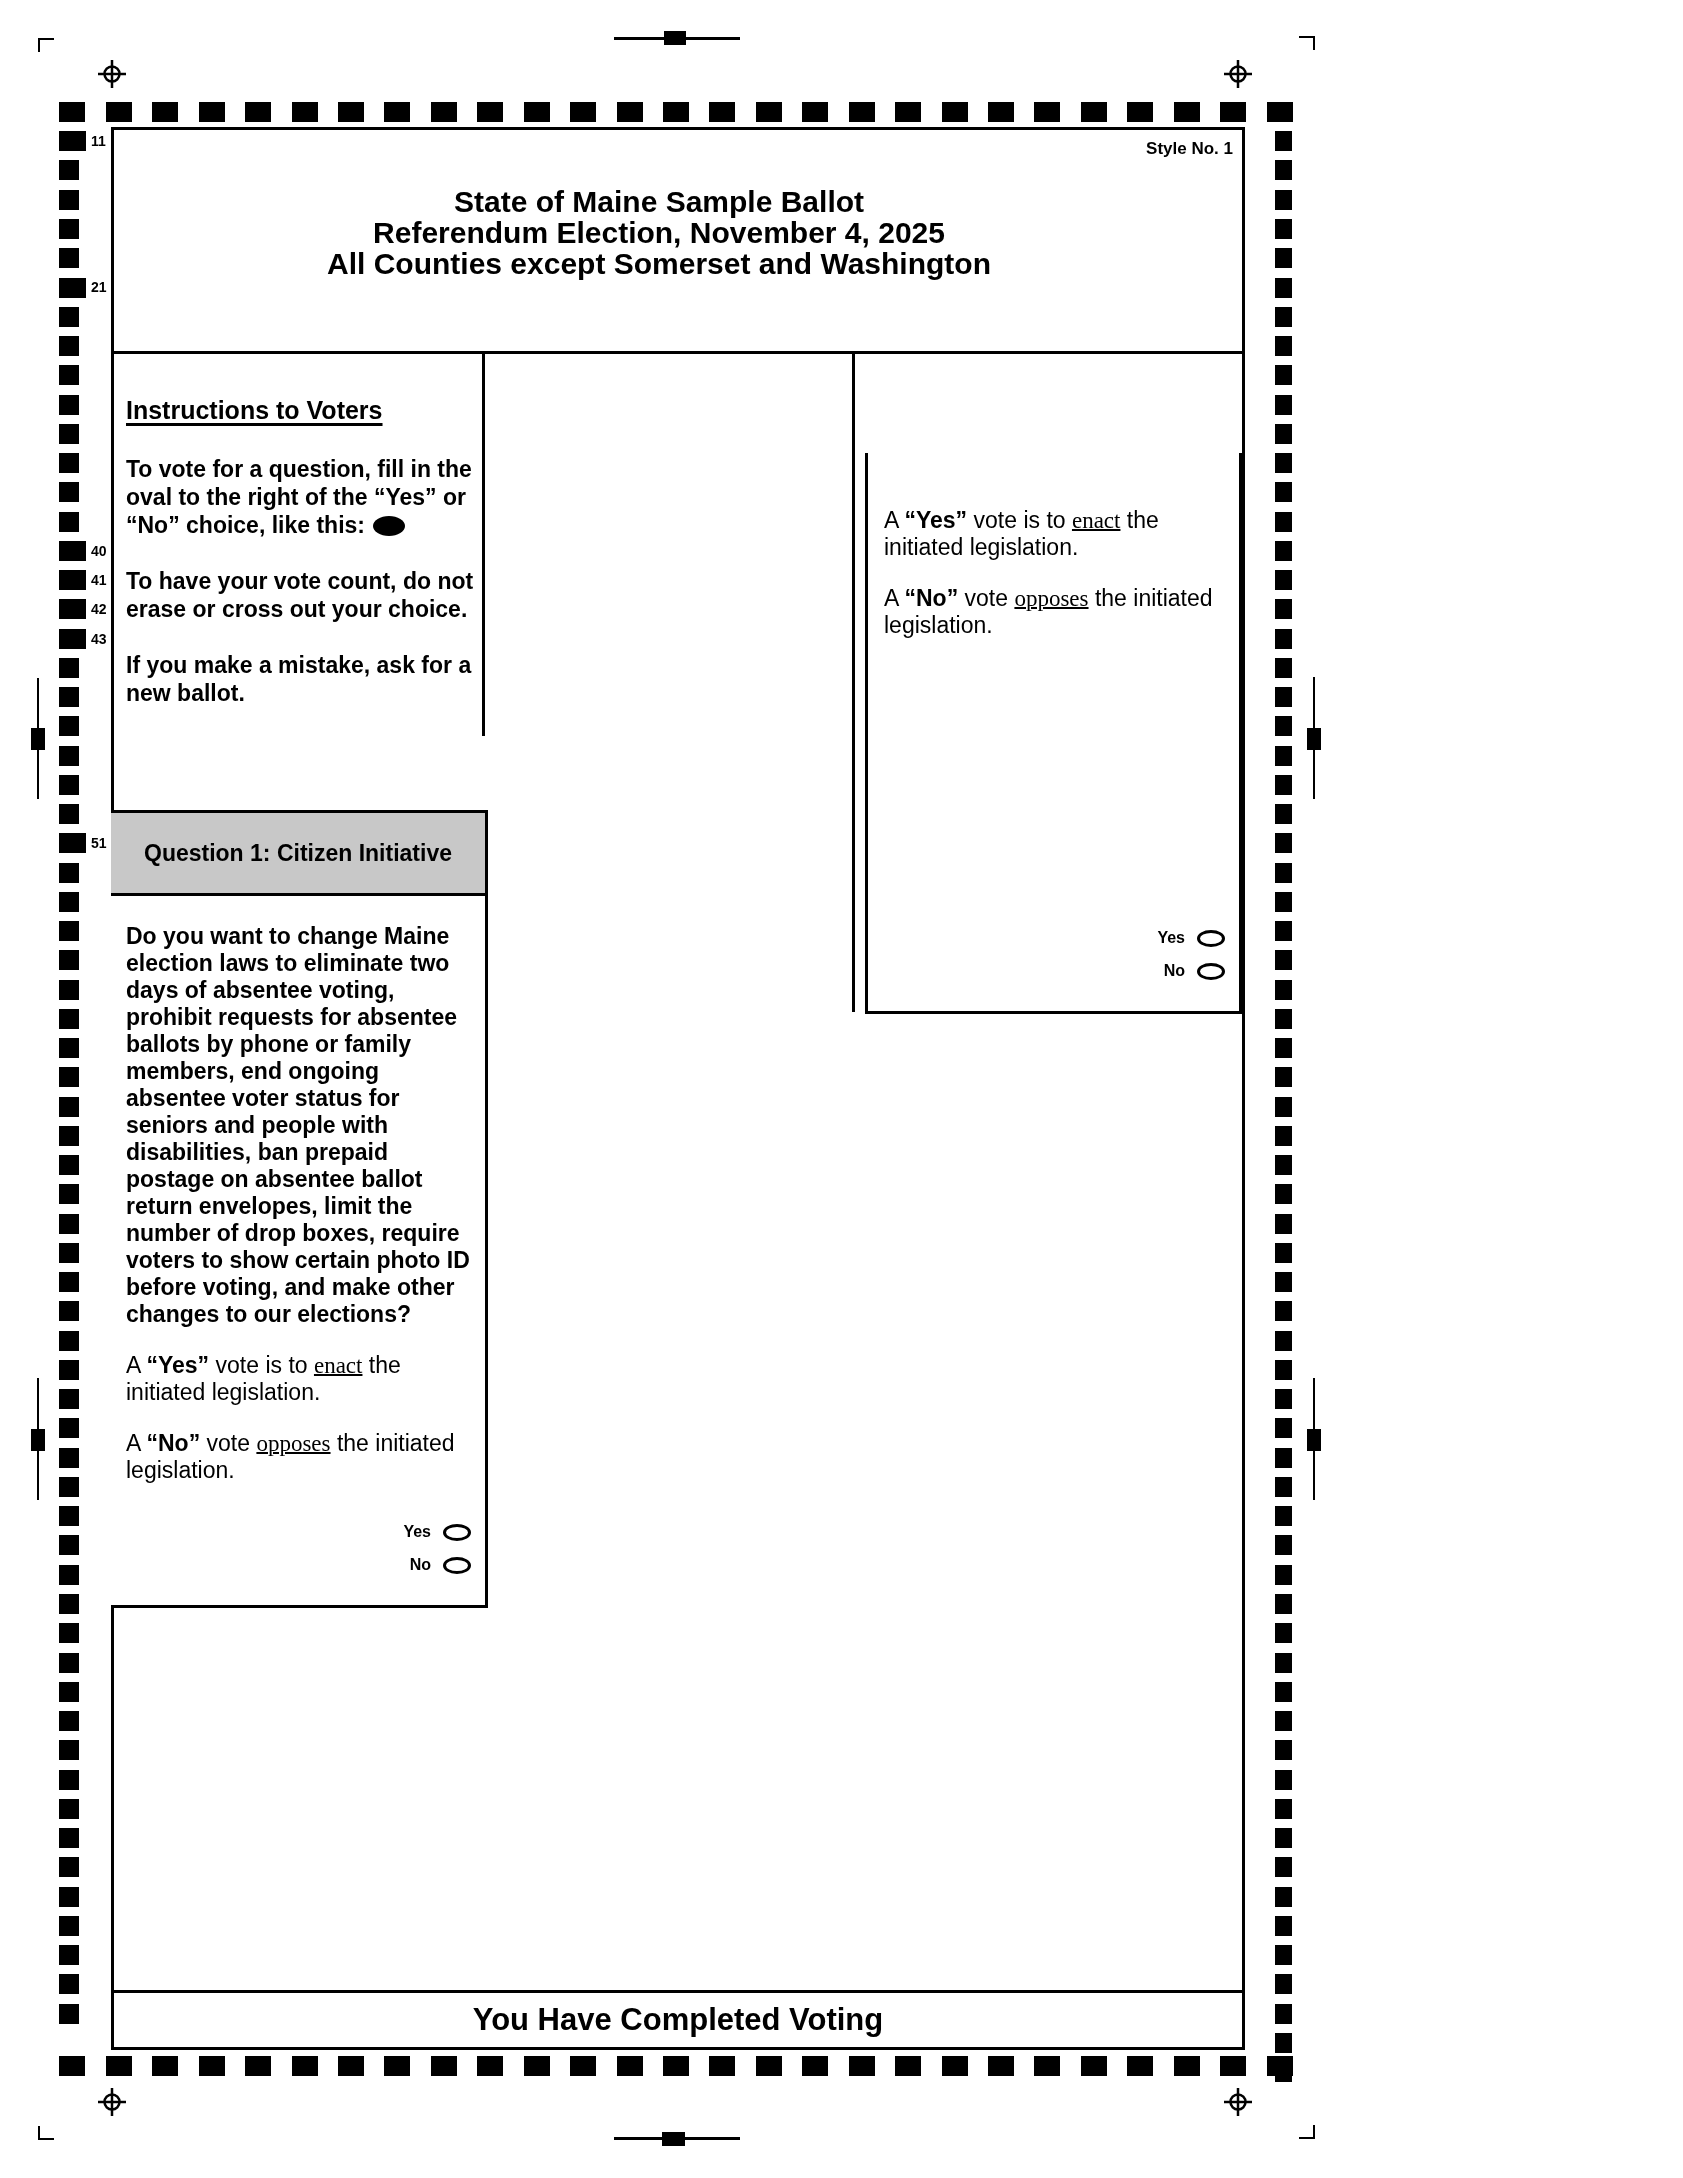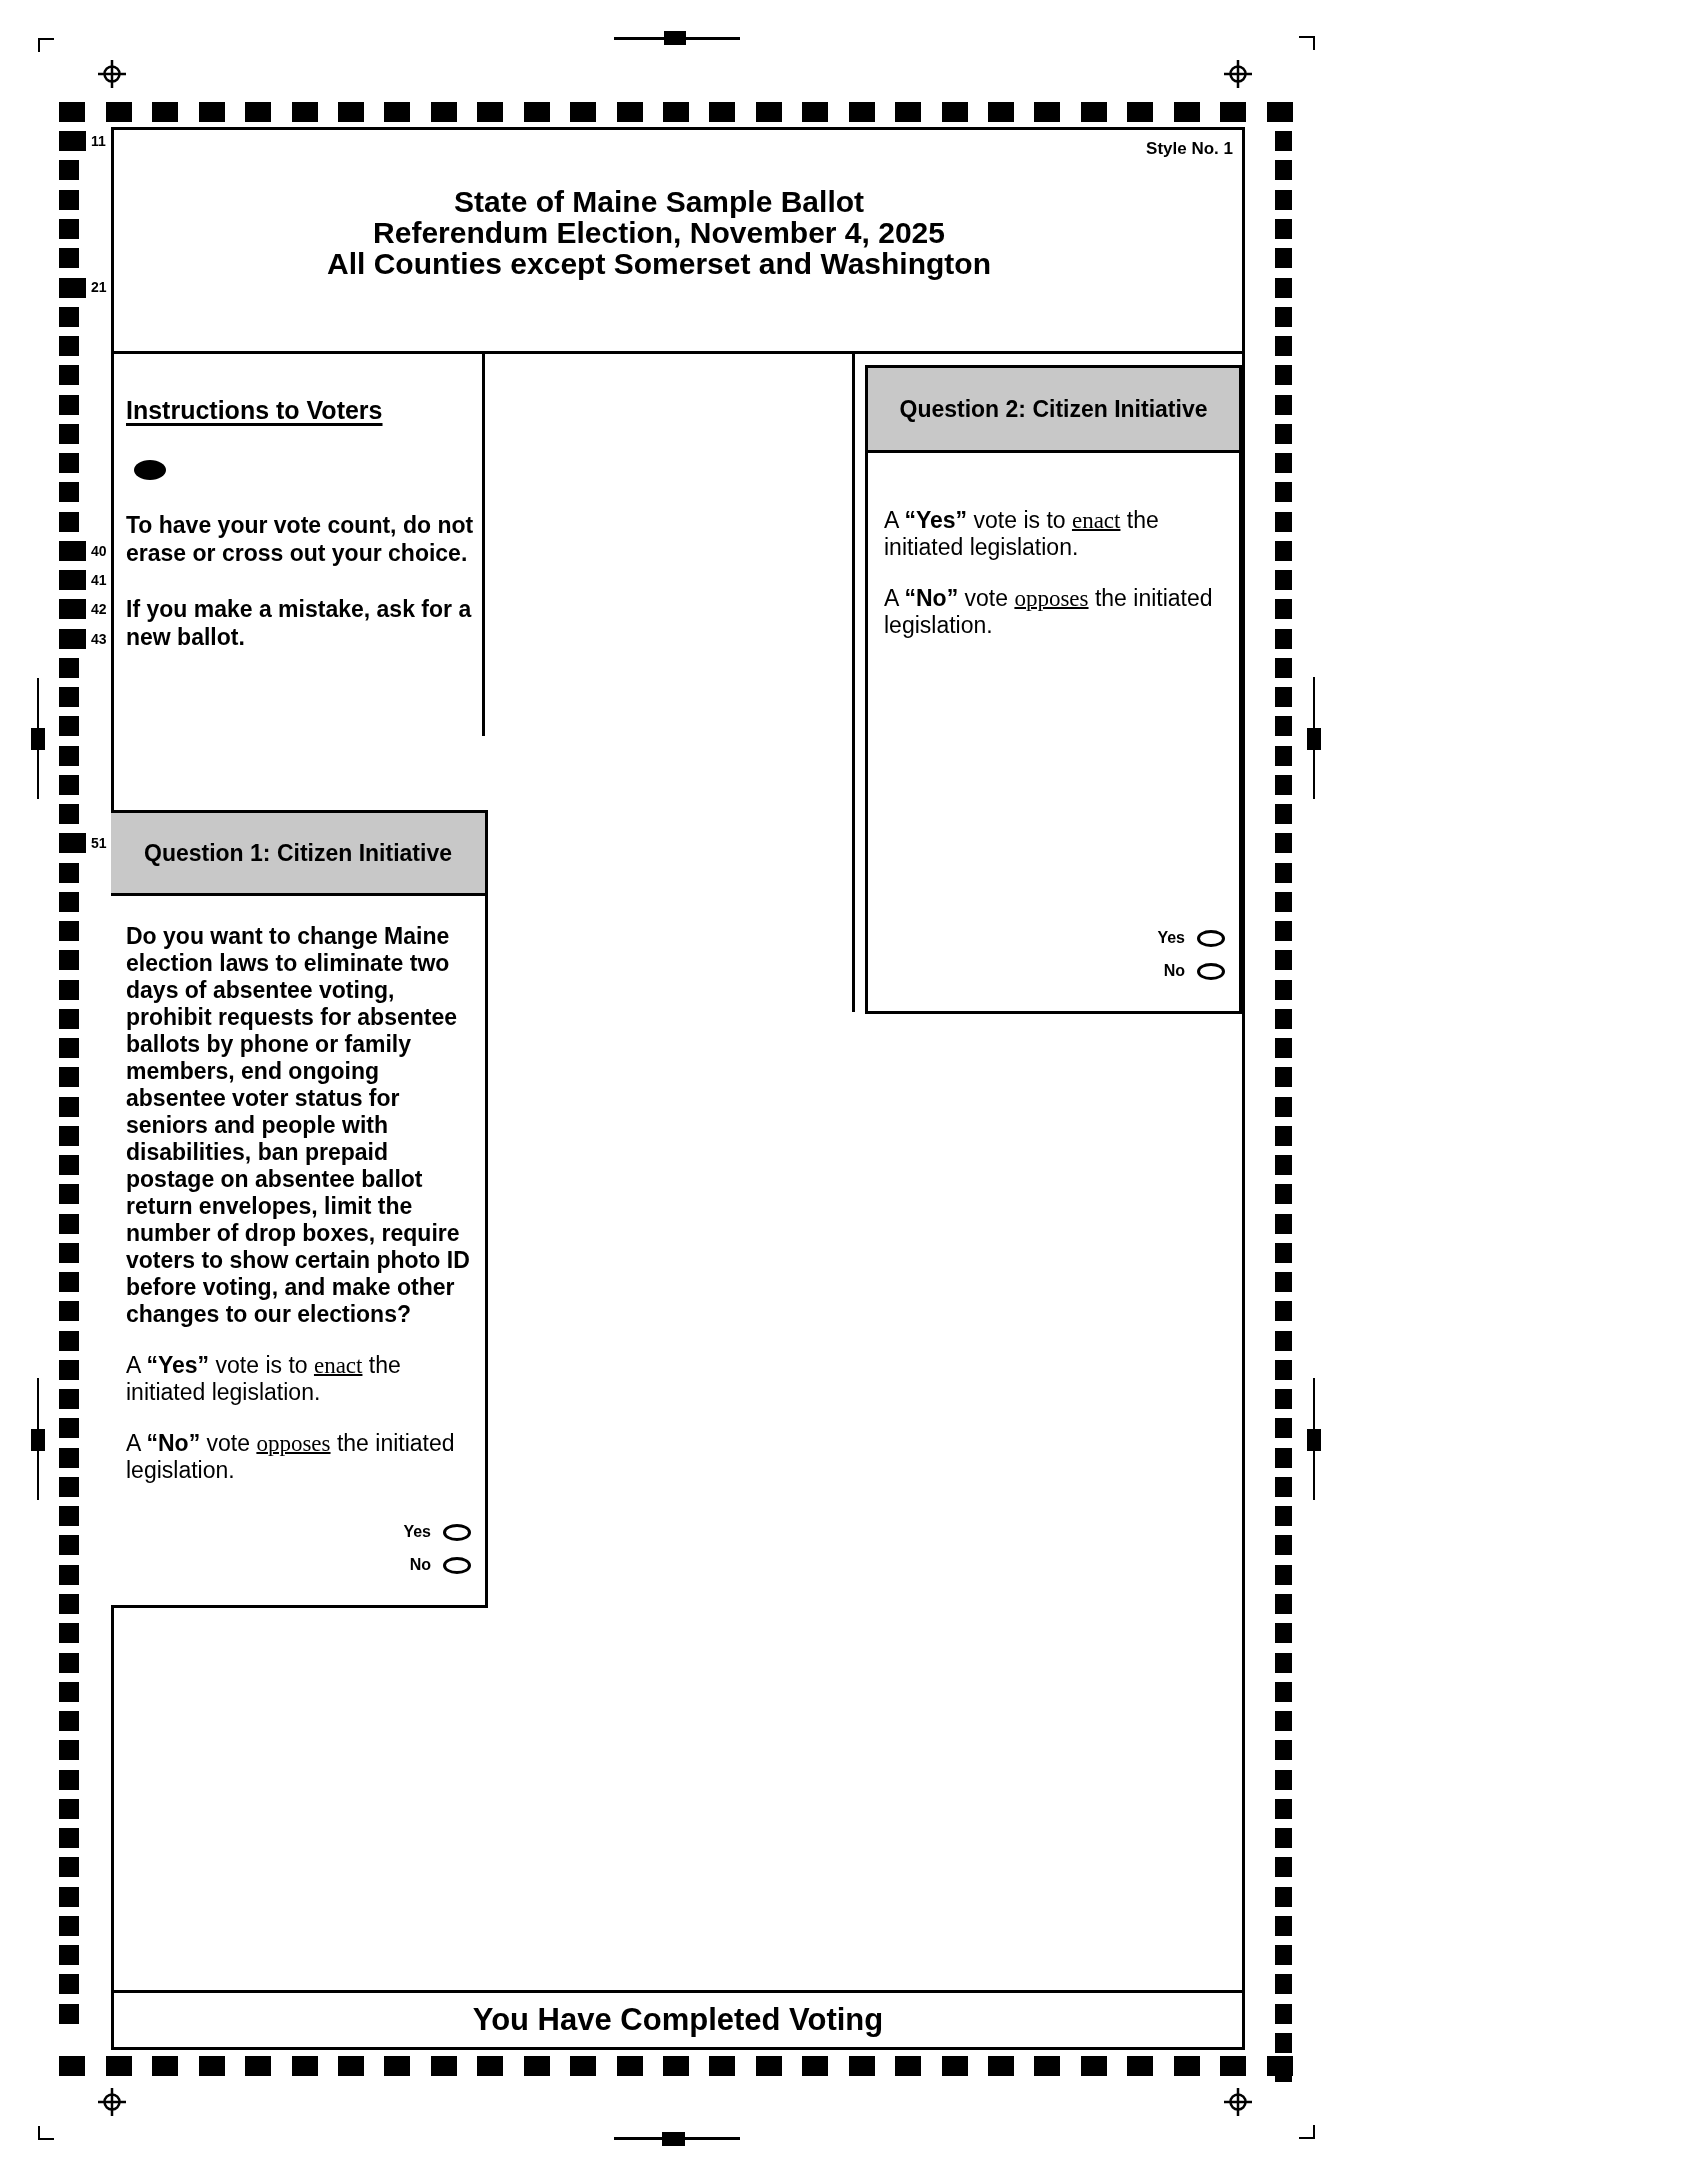--- a/index.html
+++ b/index.html
@@ -111,21 +111,21 @@
 
   <div class="style-no">Style No. 1</div>
   <div class="title">
     <div>State of Maine Sample Ballot</div>
     <div>Referendum Election, November 4, 2025</div>
     <div>All Counties except Somerset and Washington</div>
   </div>
 
   <div class="instr-box">
     <div class="instr-heading">Instructions to Voters</div>
-    <p><span class="demo-oval"></span></p>
+    <p><span>To vote for a question, fill in the oval to the right of the “Yes” or “No” choice, like this:</span><span class="demo-oval"></span></p>
     <p>To have your vote count, do not erase or cross out your choice.</p>
     <p>If you make a mistake, ask for a new ballot.</p>
   </div>
 
   <div class="q-header q1-header">Question 1: Citizen Initiative</div>
   <div class="q-body q1-body">
     <p class="qtext">Do you want to change Maine election laws to eliminate two days of absentee voting, prohibit requests for absentee ballots by phone or family members, end ongoing absentee voter status for seniors and people with disabilities, ban prepaid postage on absentee ballot return envelopes, limit the number of drop boxes, require voters to show certain photo ID before voting, and make other changes to our elections?</p>
     <p class="explain"><span>A </span><strong>“Yes”</strong><span> vote is to </span><span class="u">enact</span><span> the initiated legislation.</span></p>
     <p class="explain"><span>A </span><strong>“No”</strong><span> vote </span><span class="u">opposes</span><span> the initiated legislation.</span></p>
     <div class="options">
@@ -134,21 +134,20 @@
         <span class="oval"></span>
       </div>
       <div class="opt-row">
         <span class="opt-label">No</span>
         <span class="oval"></span>
       </div>
     </div>
   </div>
 
   <div class="q2-divider"></div>
-  <div class="q-header q2-header">Question 2: Citizen Initiative</div>
   <div class="q-body q2-body">
     <p class="explain"><span>A </span><strong>“Yes”</strong><span> vote is to </span><span class="u">enact</span><span> the initiated legislation.</span></p>
     <p class="explain"><span>A </span><strong>“No”</strong><span> vote </span><span class="u">opposes</span><span> the initiated legislation.</span></p>
     <div class="options">
       <div class="opt-row">
         <span class="opt-label">Yes</span>
         <span class="oval"></span>
       </div>
       <div class="opt-row">
         <span class="opt-label">No</span>

